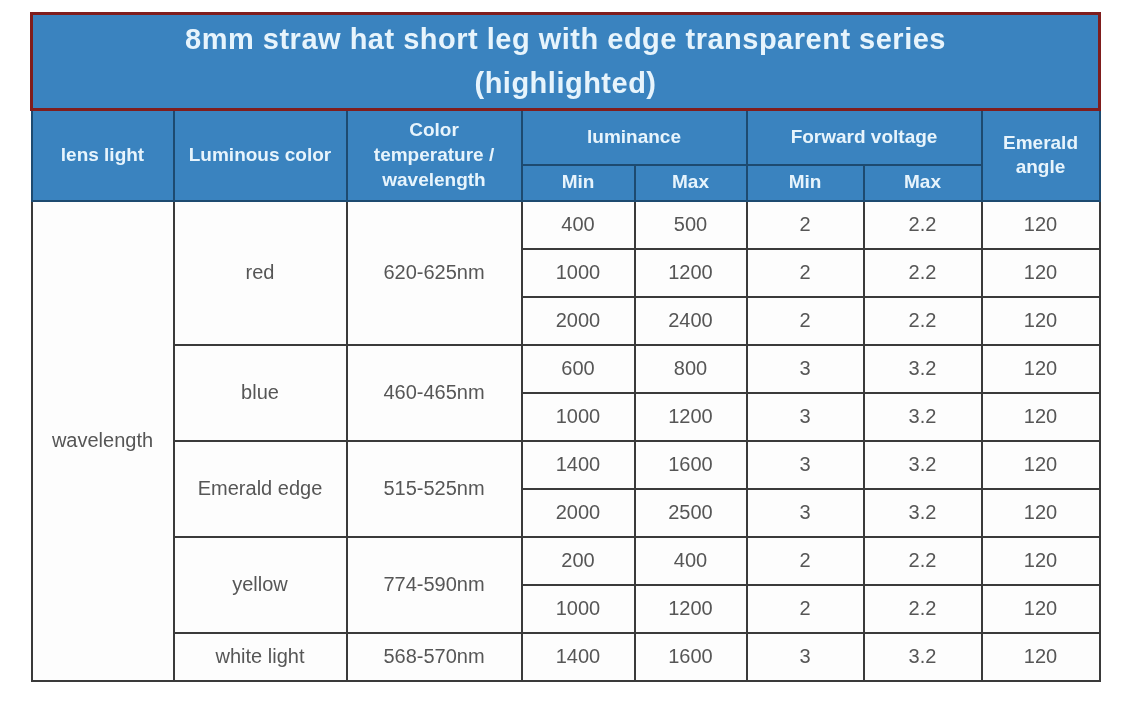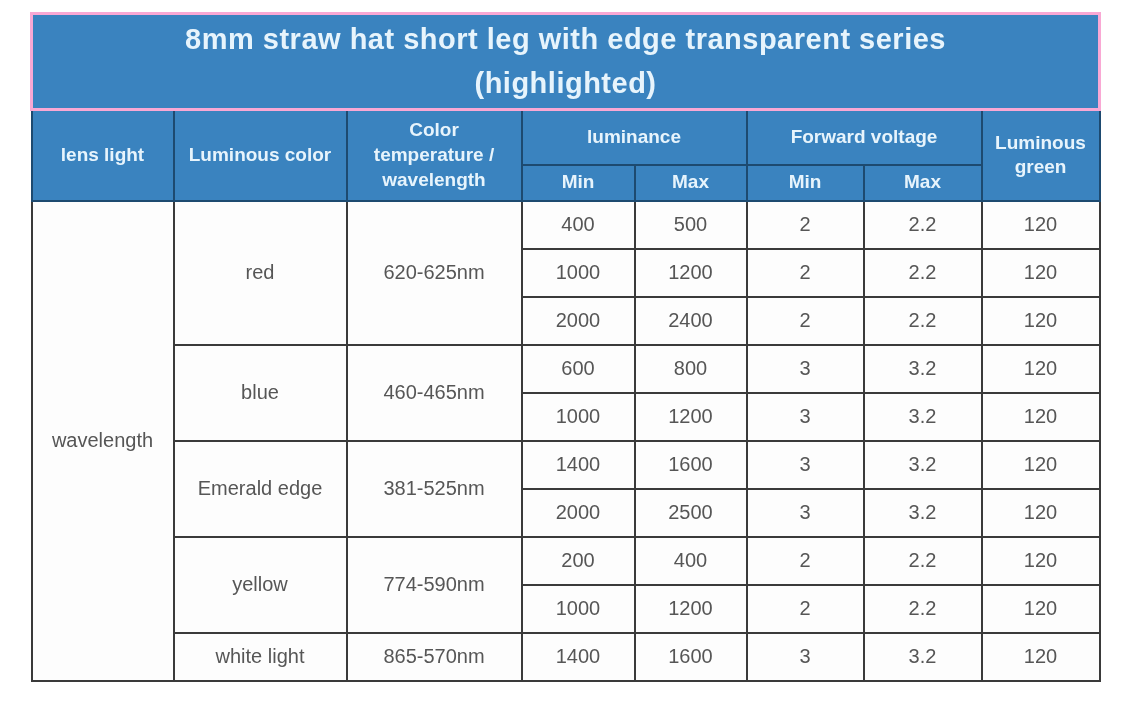--- a/index.html
+++ b/index.html
@@ -15,21 +15,21 @@
     width: 1068px;
   }
   table.spec {
     border-collapse: collapse;
     table-layout: fixed;
     width: 1068px;
   }
   
   td.title-cell {
     background: #3a83bf;
-    border: 3px solid #f9a8d4;
+    border: 3px solid #7f1d1d;
     height: 96px;
     text-align: center;
     vertical-align: middle;
     color: #e7f4fc;
     font-weight: bold;
     font-size: 29px;
     line-height: 1.5;
     letter-spacing: 0.5px;
   }
   
@@ -81,21 +81,21 @@
         <div>(highlighted)</div>
       </td>
     </tr>
 
     <tr class="hdr-top">
       <th class="hdr" rowspan="2">lens light</th>
       <th class="hdr" rowspan="2">Luminous color</th>
       <th class="hdr" rowspan="2">Color temperature / wavelength</th>
       <th class="hdr" colspan="2">luminance</th>
       <th class="hdr" colspan="2">Forward voltage</th>
-      <th class="hdr" rowspan="2">Luminous green</th>
+      <th class="hdr" rowspan="2">Emerald angle</th>
     </tr>
     <tr class="hdr-sub">
       <th class="hdr">Min</th>
       <th class="hdr">Max</th>
       <th class="hdr">Min</th>
       <th class="hdr">Max</th>
     </tr>
 
     <tr>
       <td class="cell" rowspan="10">wavelength</td>
@@ -134,21 +134,21 @@
     <tr>
       <td class="cell">1000</td>
       <td class="cell">1200</td>
       <td class="cell">3</td>
       <td class="cell">3.2</td>
       <td class="cell">120</td>
     </tr>
 
     <tr>
       <td class="cell" rowspan="2">Emerald edge</td>
-      <td class="cell" rowspan="2">381-525nm</td>
+      <td class="cell" rowspan="2">515-525nm</td>
       <td class="cell">1400</td>
       <td class="cell">1600</td>
       <td class="cell">3</td>
       <td class="cell">3.2</td>
       <td class="cell">120</td>
     </tr>
     <tr>
       <td class="cell">2000</td>
       <td class="cell">2500</td>
       <td class="cell">3</td>
@@ -168,21 +168,21 @@
     <tr>
       <td class="cell">1000</td>
       <td class="cell">1200</td>
       <td class="cell">2</td>
       <td class="cell">2.2</td>
       <td class="cell">120</td>
     </tr>
 
     <tr>
       <td class="cell">white light</td>
-      <td class="cell">865-570nm</td>
+      <td class="cell">568-570nm</td>
       <td class="cell">1400</td>
       <td class="cell">1600</td>
       <td class="cell">3</td>
       <td class="cell">3.2</td>
       <td class="cell">120</td>
     </tr>
   </tbody>
     </table>
 </div>
 

